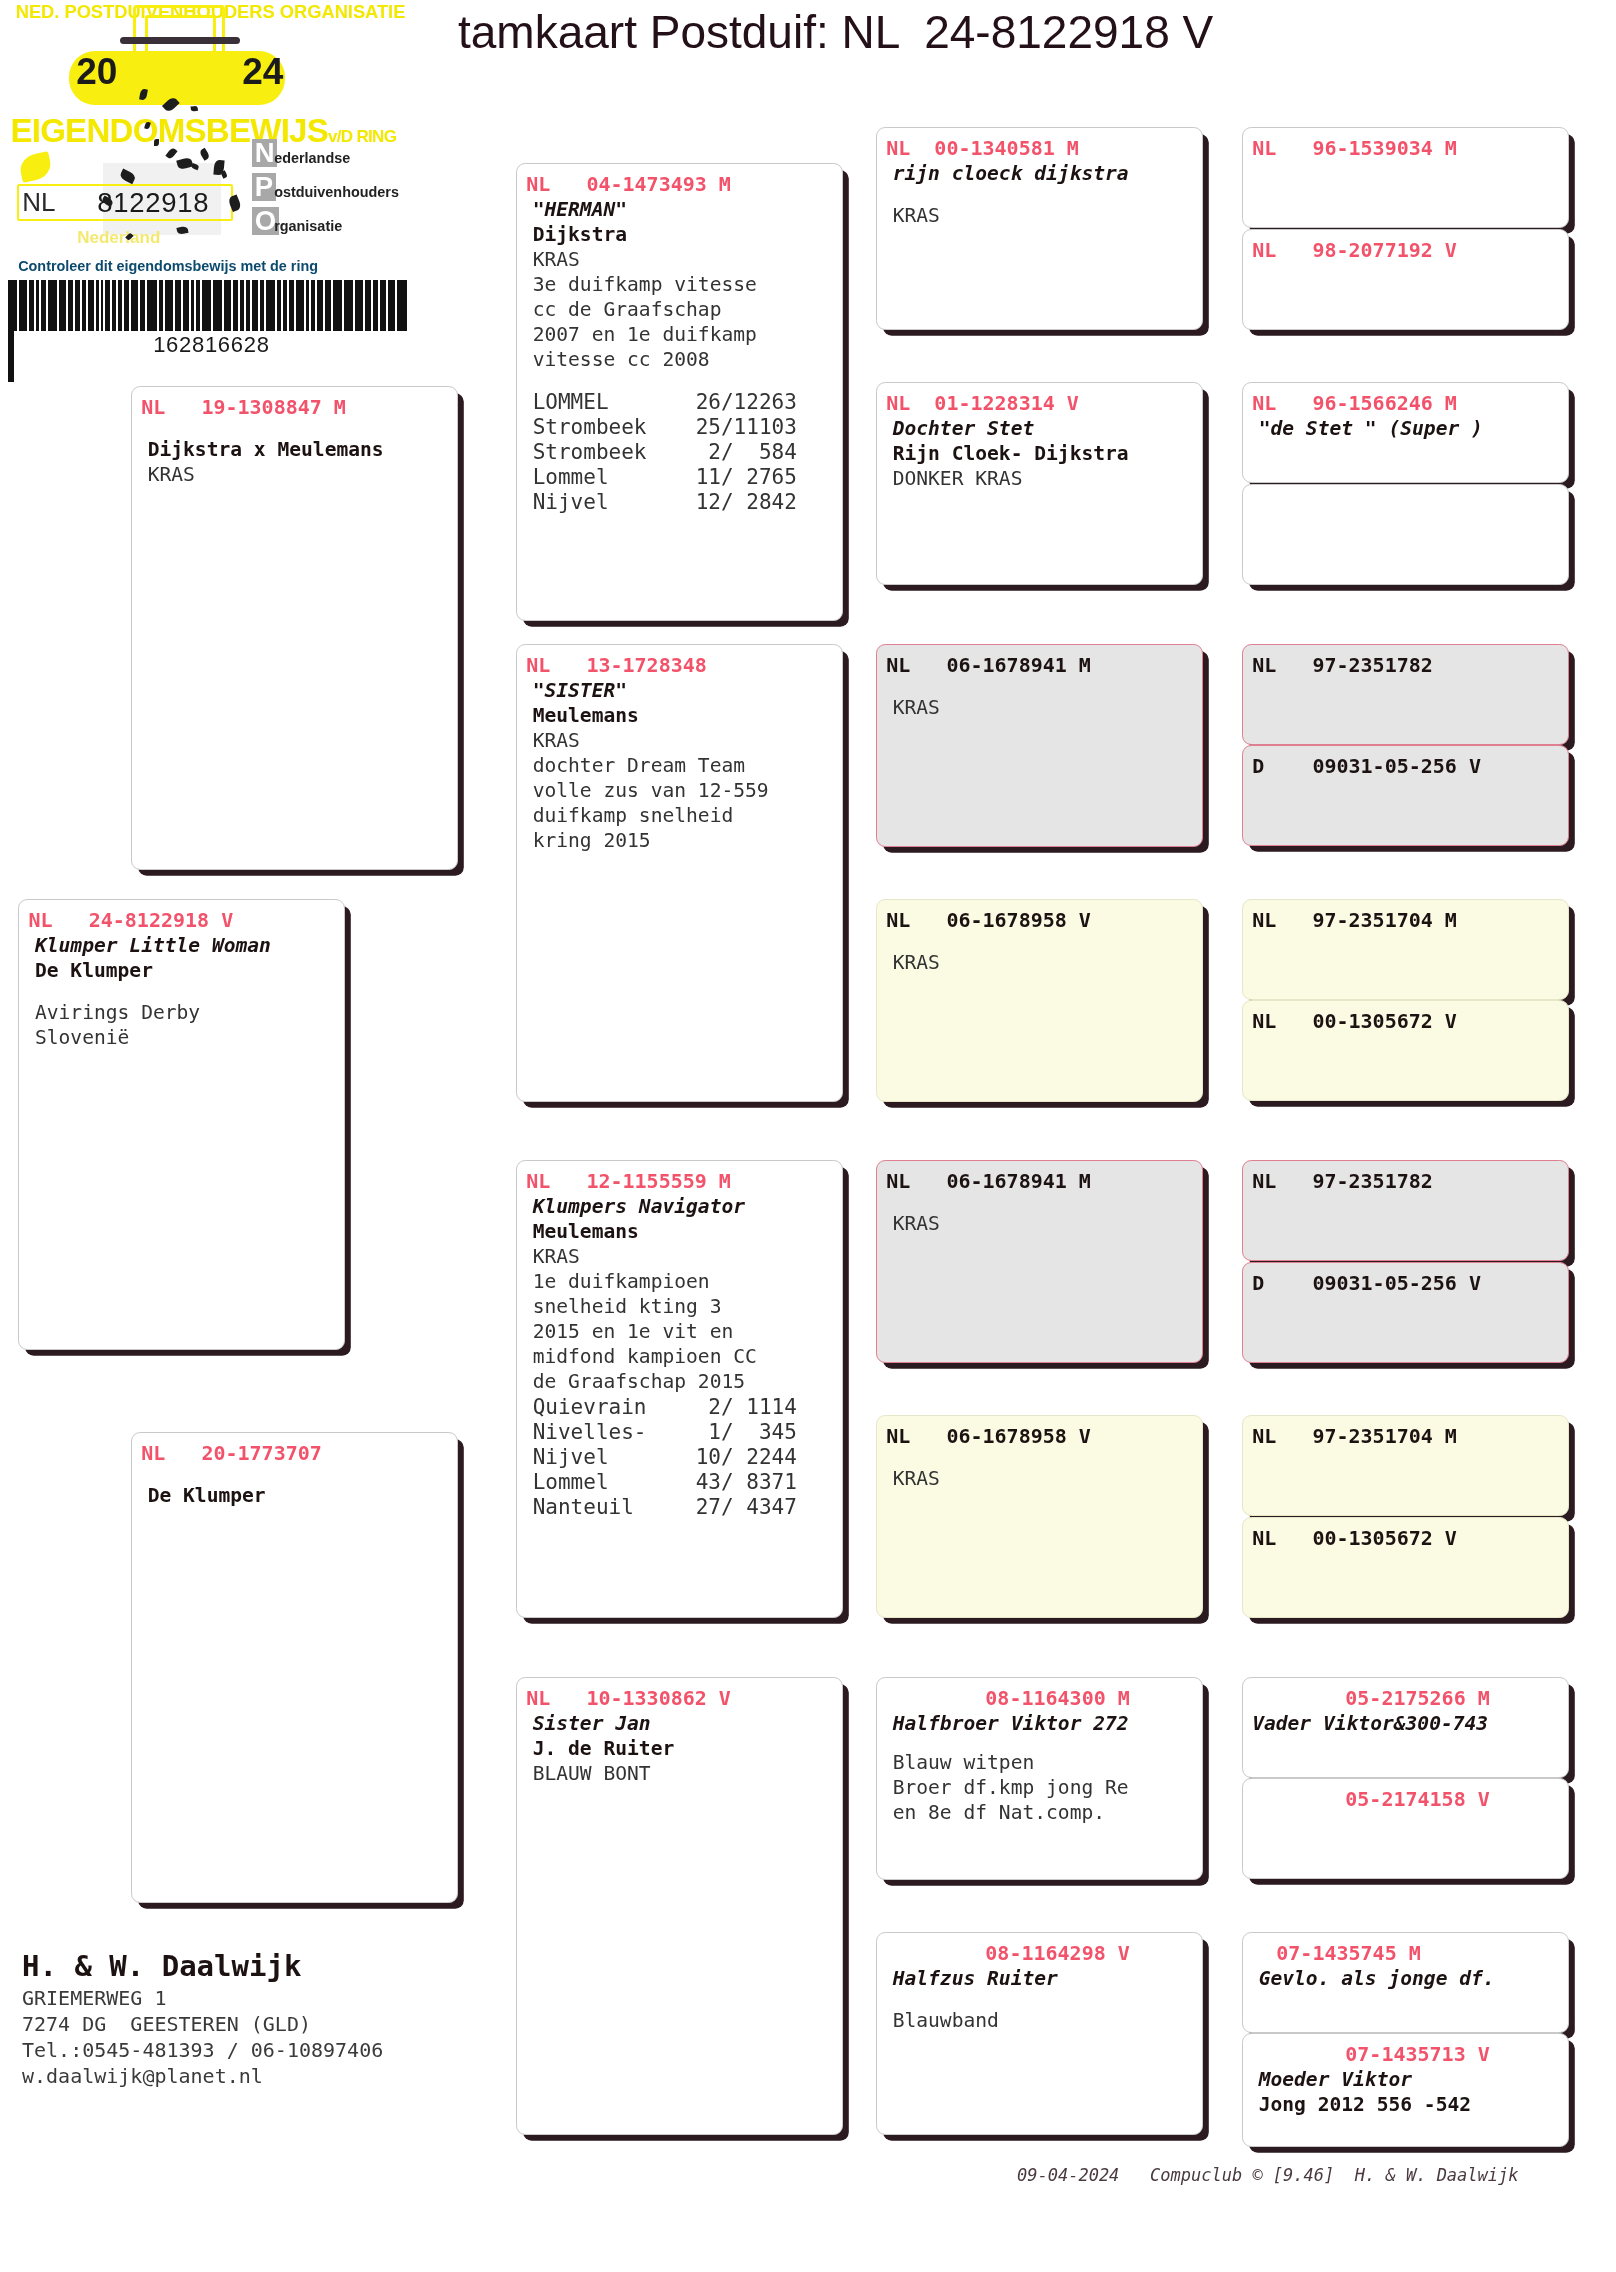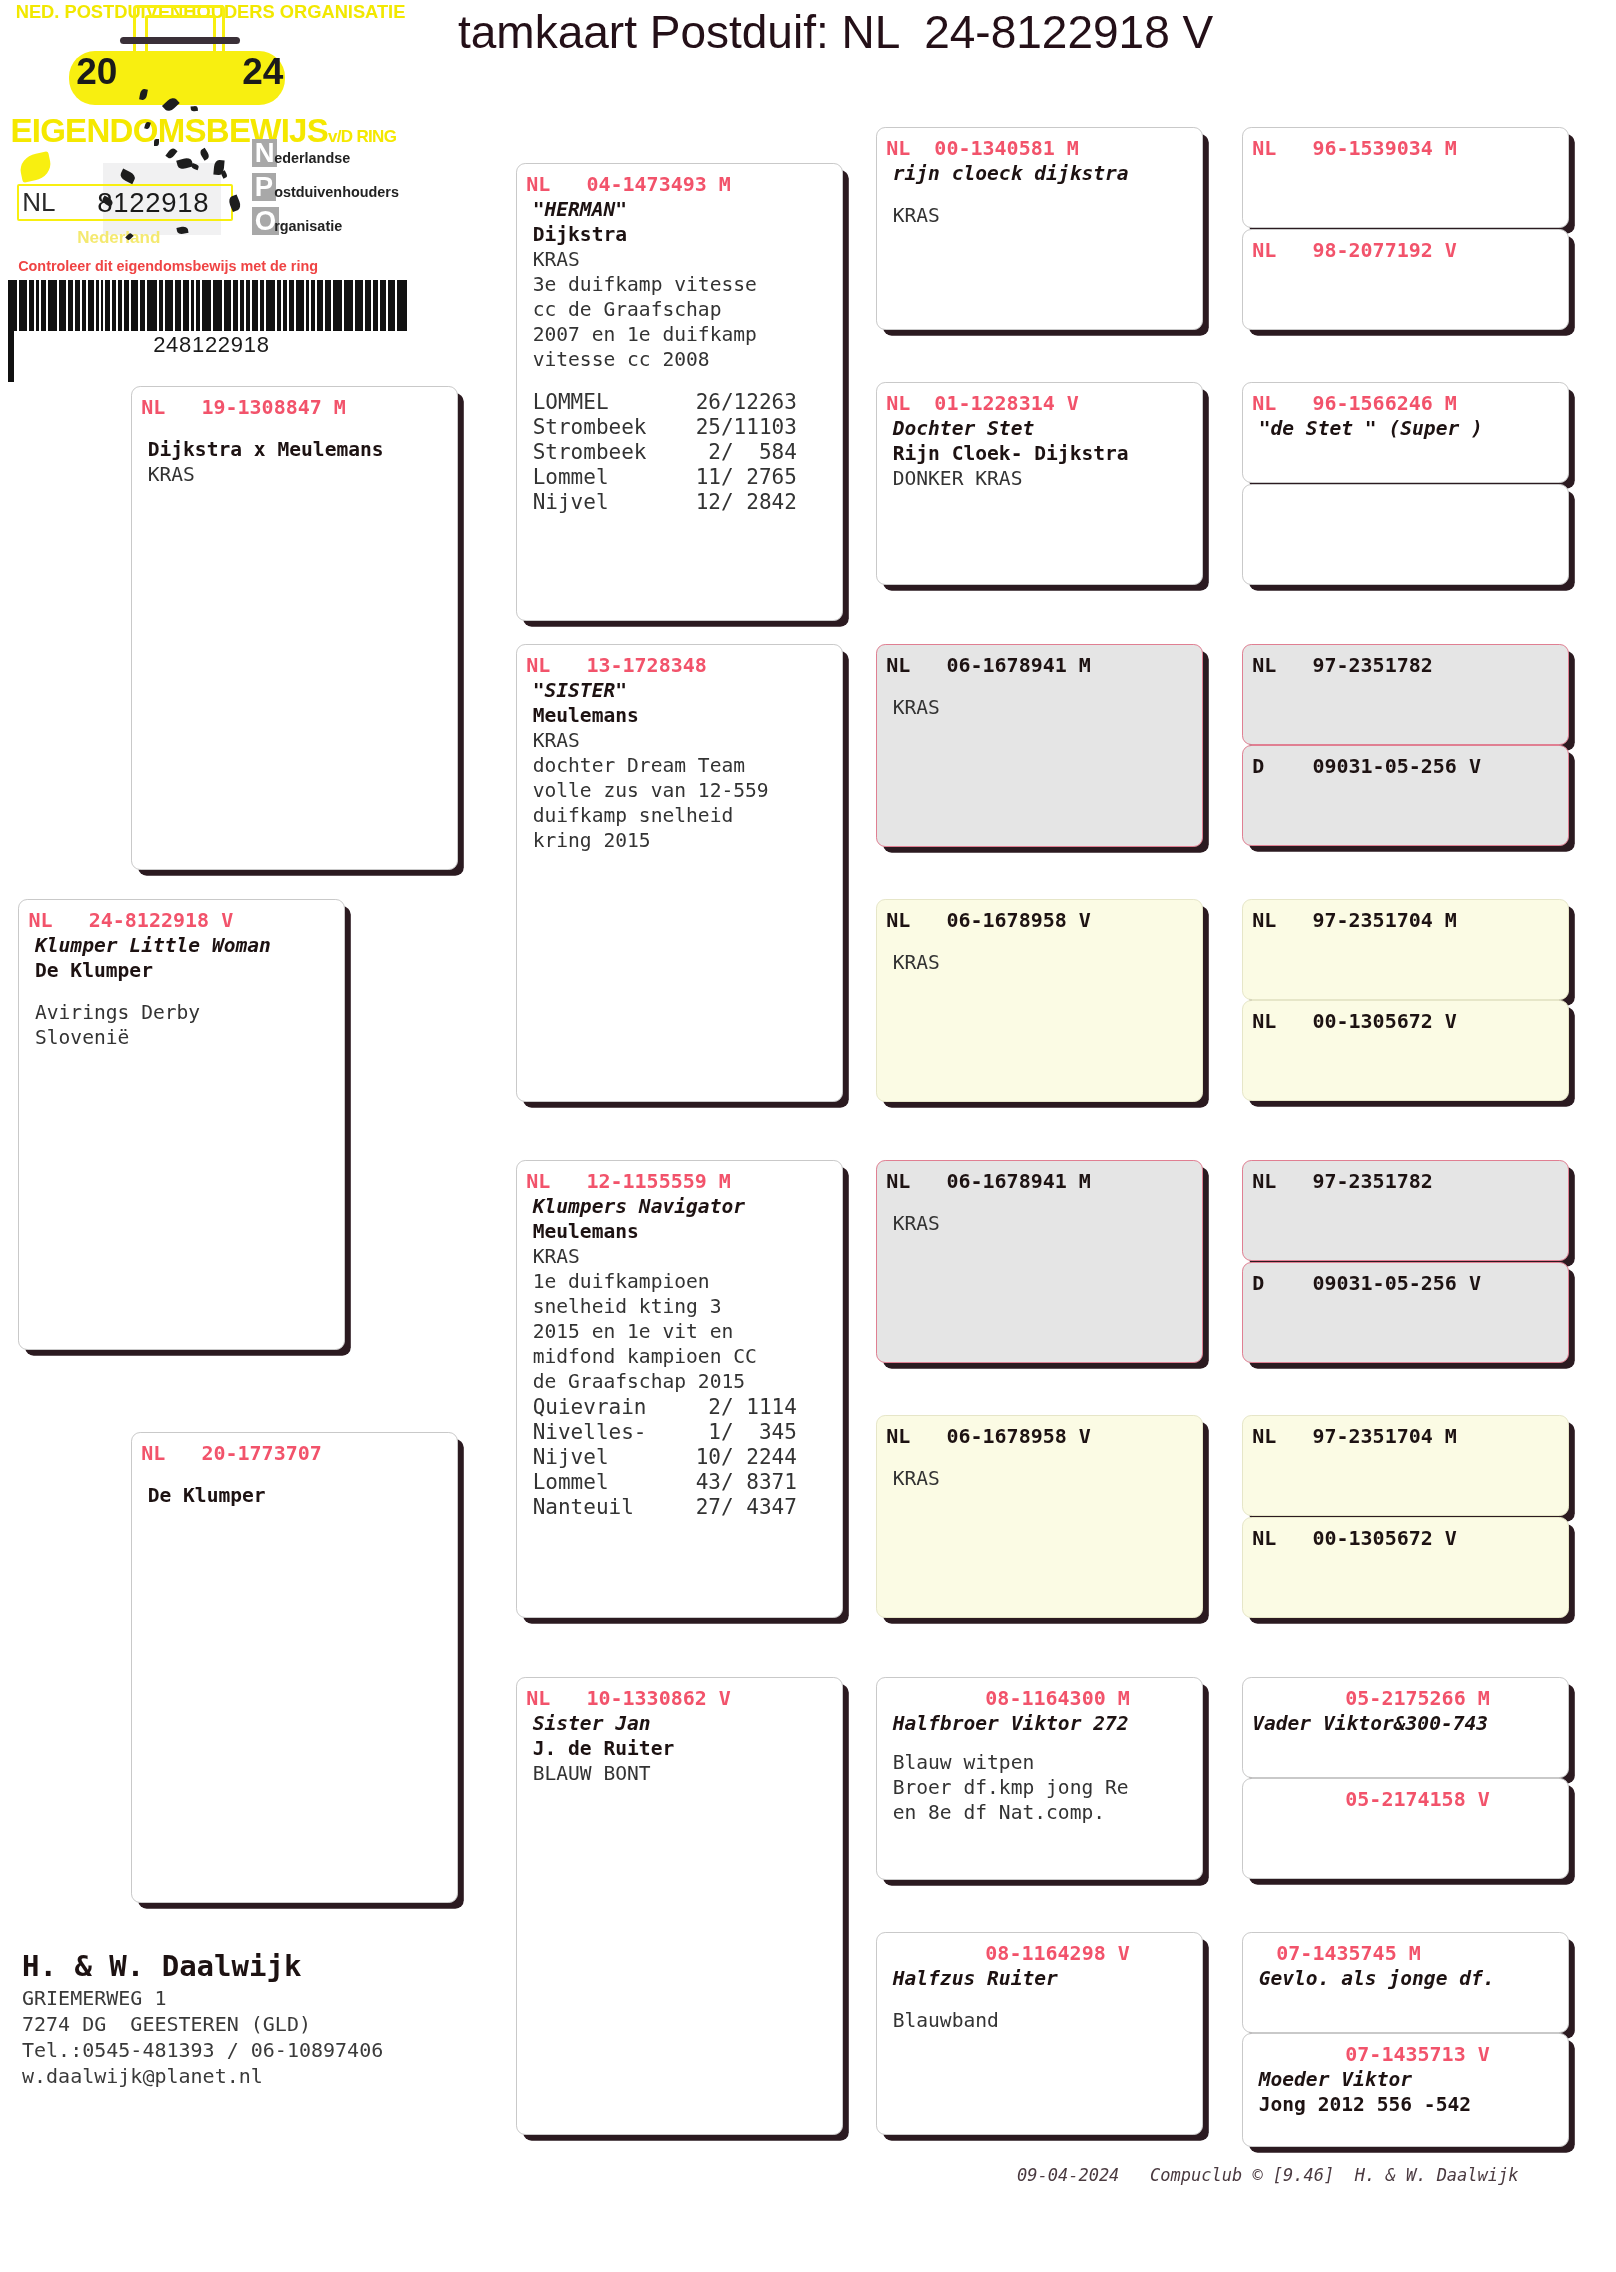--- a/index.html
+++ b/index.html
@@ -60,21 +60,21 @@
     background: #f8ef10; border-radius: 60% 10% 60% 10%;
     transform: rotate(-12deg);
   }
   .rc-ringbox {
     position: absolute; left: 11.8px; top: 184px; width: 216px; height: 37px;
     border: 2px solid #f8ef10; border-radius: 2px;
   }
   .rc-nl { position: absolute; left: 17px; top: 187px; font-family:"Liberation Sans",sans-serif; font-size: 26px; color: #2a2a2a; }
   .rc-ringnum { position: absolute; left: 92px; top: 187px; font-family:"Liberation Sans",sans-serif; font-size: 27.5px; color: #1a1a1a; letter-spacing: 0.7px; }
   .rc-nederland { position: absolute; left: 72px; top: 228px; font-family:"Liberation Sans",sans-serif; font-weight: bold; font-size: 17px; color: #f4e970; }
-  .rc-control { position: absolute; left: 13px; top: 258px; font-family:"Liberation Sans",sans-serif; font-weight: bold; font-size: 14.4px; color: #ef4444; white-space: nowrap; }
+  .rc-control { position: absolute; left: 13px; top: 258px; font-family:"Liberation Sans",sans-serif; font-weight: bold; font-size: 14.4px; color: #0c4a6e; white-space: nowrap; }
   .rc-npo {
     position: absolute; left: 247px; top: 139px; width: 150px;
   }
   .rc-npo-row { position: relative; height: 34px; }
   .rc-npo-cap {
     position: absolute; left: 0; top: 0;
     font-family: "Liberation Sans", sans-serif; font-weight: bold; font-size: 27.5px;
     color: #ffffff; background: #a8a8a8; padding: 0 2.6px; line-height: 27.5px;
   }
   .rc-npo-rest {
@@ -172,21 +172,21 @@
         <span class="rc-npo-cap">P</span>
         <span class="rc-npo-rest">ostduivenhouders</span>
       </div>
       <div class="rc-npo-row">
         <span class="rc-npo-cap">O</span>
         <span class="rc-npo-rest">rganisatie</span>
       </div>
     </div>
 
     <div class="rc-barcode" id="barcode"><span style="width: 9.2px;"></span><span style="width: 8.5px;"></span><span style="width: 4.6px;"></span><span style="width: 3.3px;"></span><span style="width: 4.6px;"></span><span style="width: 9.2px;"></span><span style="width: 7.2px;"></span><span style="width: 4.6px;"></span><span style="width: 4.6px;"></span><span style="width: 4.6px;"></span><span style="width: 5.9px;"></span><span style="width: 2.6px;"></span><span style="width: 2.6px;"></span><span style="width: 4.6px;"></span><span style="width: 3.9px;"></span><span style="width: 3.9px;"></span><span style="width: 5.9px;"></span><span style="width: 6.5px;"></span><span style="width: 5.2px;"></span><span style="width: 9.8px;"></span><span style="width: 3.9px;"></span><span style="width: 8.5px;"></span><span style="width: 5.9px;"></span><span style="width: 5.9px;"></span><span style="width: 3.3px;"></span><span style="width: 3.3px;"></span><span style="width: 9.2px;"></span><span style="width: 9.2px;"></span><span style="width: 6.5px;"></span><span style="width: 5.9px;"></span><span style="width: 3.9px;"></span><span style="width: 3.3px;"></span><span style="width: 6.5px;"></span><span style="width: 3.9px;"></span><span style="width: 9.2px;"></span><span style="width: 3.9px;"></span><span style="width: 3.9px;"></span><span style="width: 4.6px;"></span><span style="width: 8.5px;"></span><span style="width: 3.3px;"></span><span style="width: 3.3px;"></span><span style="width: 6.5px;"></span><span style="width: 5.9px;"></span><span style="width: 8.5px;"></span><span style="width: 9.2px;"></span><span style="width: 8.5px;"></span><span style="width: 5.9px;"></span><span style="width: 5.2px;"></span><span style="width: 5.2px;"></span><span style="width: 7.2px;"></span><span style="width: 9.8px;"></span><span style="width: 5.9px;"></span></div>
-    <div class="rc-barnum">248122918</div>
+    <div class="rc-barnum">162816628</div>
   <div class="rc-bird" style="left: 149px; top: 139px; width: 4.6px; height: 6.9px; transform: rotate(0deg);"></div>
       <div class="rc-bird" style="left: 163px; top: 148px; width: 7.2px; height: 10.8px; transform: rotate(37deg);"></div>
       <div class="rc-bird" style="left: 175px; top: 156px; width: 9.8px; height: 14.7px; transform: rotate(74deg);"></div>
       <div class="rc-bird" style="left: 188px; top: 163px; width: 4.6px; height: 6.9px; transform: rotate(111deg);"></div>
       <div class="rc-bird" style="left: 196px; top: 149px; width: 7.2px; height: 10.8px; transform: rotate(148deg);"></div>
       <div class="rc-bird" style="left: 209px; top: 160px; width: 9.8px; height: 14.7px; transform: rotate(5deg);"></div>
       <div class="rc-bird" style="left: 122px; top: 233px; width: 4.6px; height: 6.9px; transform: rotate(42deg);"></div>
       <div class="rc-bird" style="left: 174px; top: 225px; width: 7.2px; height: 10.8px; transform: rotate(79deg);"></div>
       <div class="rc-bird" style="left: 118px; top: 169px; width: 9.8px; height: 14.7px; transform: rotate(116deg);"></div>
       <div class="rc-bird" style="left: 217px; top: 171px; width: 4.6px; height: 6.9px; transform: rotate(153deg);"></div>

